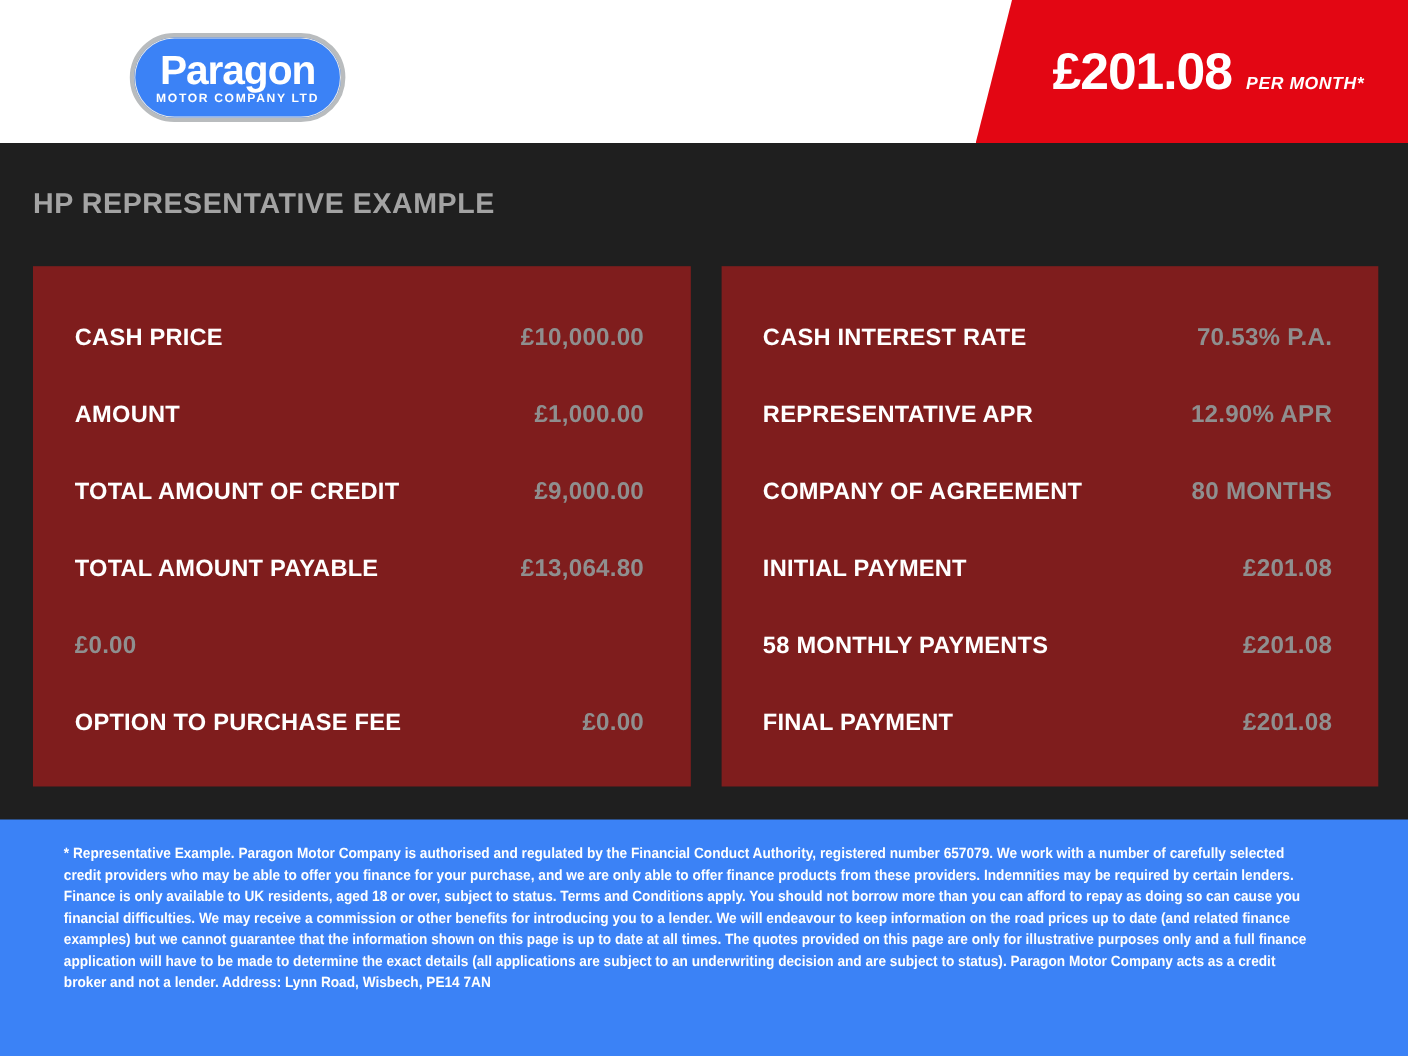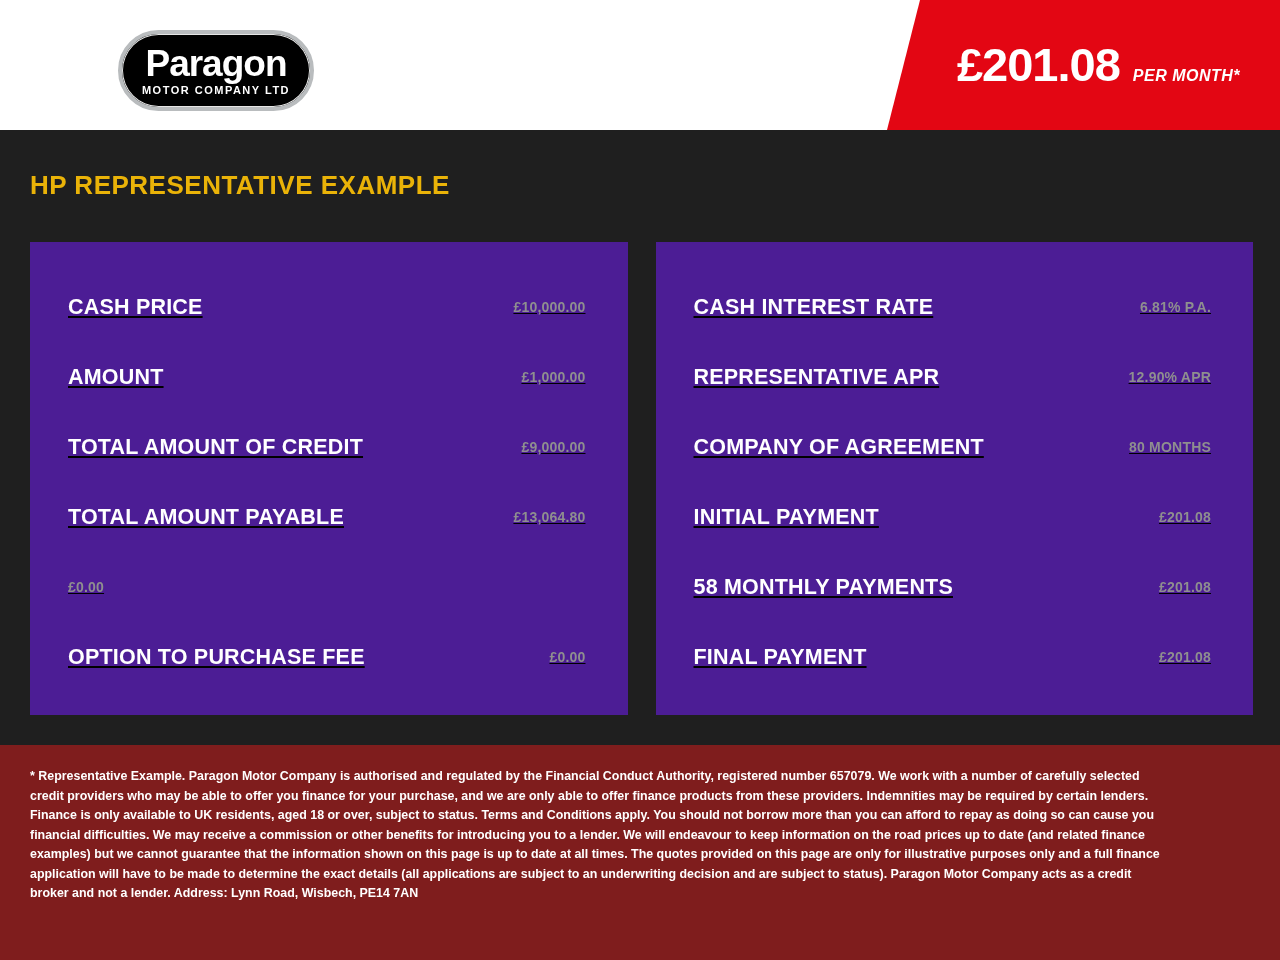--- a/index.html
+++ b/index.html
@@ -14,21 +14,21 @@
   
   .topbar {
     position: relative;
     width: 100%; height: 130px;
     background: #ffffff;
   }
   .logo {
     position: absolute;
     left: 118px; top: 30px;
     width: 196px; height: 81px;
-    background: #000000;
+    background: #3b82f6;
     border: 4px solid #b9bcbe;
     border-radius: 999px;
     display: flex; flex-direction: column;
     align-items: center; justify-content: center;
     box-shadow: inset 0 0 0 1px #e6e6e6;
   }
   .logo-name {
     color: #ffffff;
     font-size: 37px;
     font-weight: bold;
@@ -71,66 +71,66 @@
     font-style: italic;
   }
 
   
   .content {
     width: 100%; height: 615px;
     background: #1f1f1f;
     padding: 0 27px 0 30px;
   }
   .page-title {
-    color: #eab308;
+    color: #a3a3a3;
     font-size: 26px;
     font-weight: bold;
     letter-spacing: 0.5px;
     padding-top: 42px;
     line-height: 1;
   }
   .panels {
     margin-top: 44px;
     display: flex;
     gap: 28px;
   }
   .panel {
     width: 598px;
     height: 473px;
-    background: #4c1d95;
+    background: #7f1d1d;
     padding: 30px 42px 0 38px;
-    text-decoration: underline;
   }
   .row {
     height: 70px;
     display: flex;
     align-items: center;
     justify-content: space-between;
   }
   .row-label {
     color: #ffffff;
     font-size: 21.5px;
     font-weight: bold;
     letter-spacing: 0.2px;
     white-space: nowrap;
   }
   .row-value {
     color: #8f8f8f;
-    font-size: 14px;
+    font-size: 22px;
     font-weight: bold;
     letter-spacing: 0.2px;
     white-space: nowrap;
     text-align: right;
   }
 
   
   .disclaimer {
     width: 100%; height: 215px;
-    background: #7f1d1d;
+    background: #3b82f6;
     padding-top: 21px;
+    padding-left: 28px;
   }
   .disclaimer p {
     margin-left: 30px;
     width: 1240px;
     transform: scaleX(0.92);
     transform-origin: left top;
     color: #ffffff;
     font-size: 13.5px;
     font-weight: bold;
     line-height: 19.5px;
@@ -179,21 +179,21 @@
         </div>
         <div class="row">
           <span class="row-label">OPTION TO PURCHASE FEE</span>
           <span class="row-value">£0.00</span>
         </div>
       </section>
 
       <section class="panel">
         <div class="row">
           <span class="row-label">CASH INTEREST RATE</span>
-          <span class="row-value">6.81% P.A.</span>
+          <span class="row-value">70.53% P.A.</span>
         </div>
         <div class="row">
           <span class="row-label">REPRESENTATIVE APR</span>
           <span class="row-value">12.90% APR</span>
         </div>
         <div class="row">
           <span class="row-label">COMPANY OF AGREEMENT</span>
           <span class="row-value">80 MONTHS</span>
         </div>
         <div class="row">

